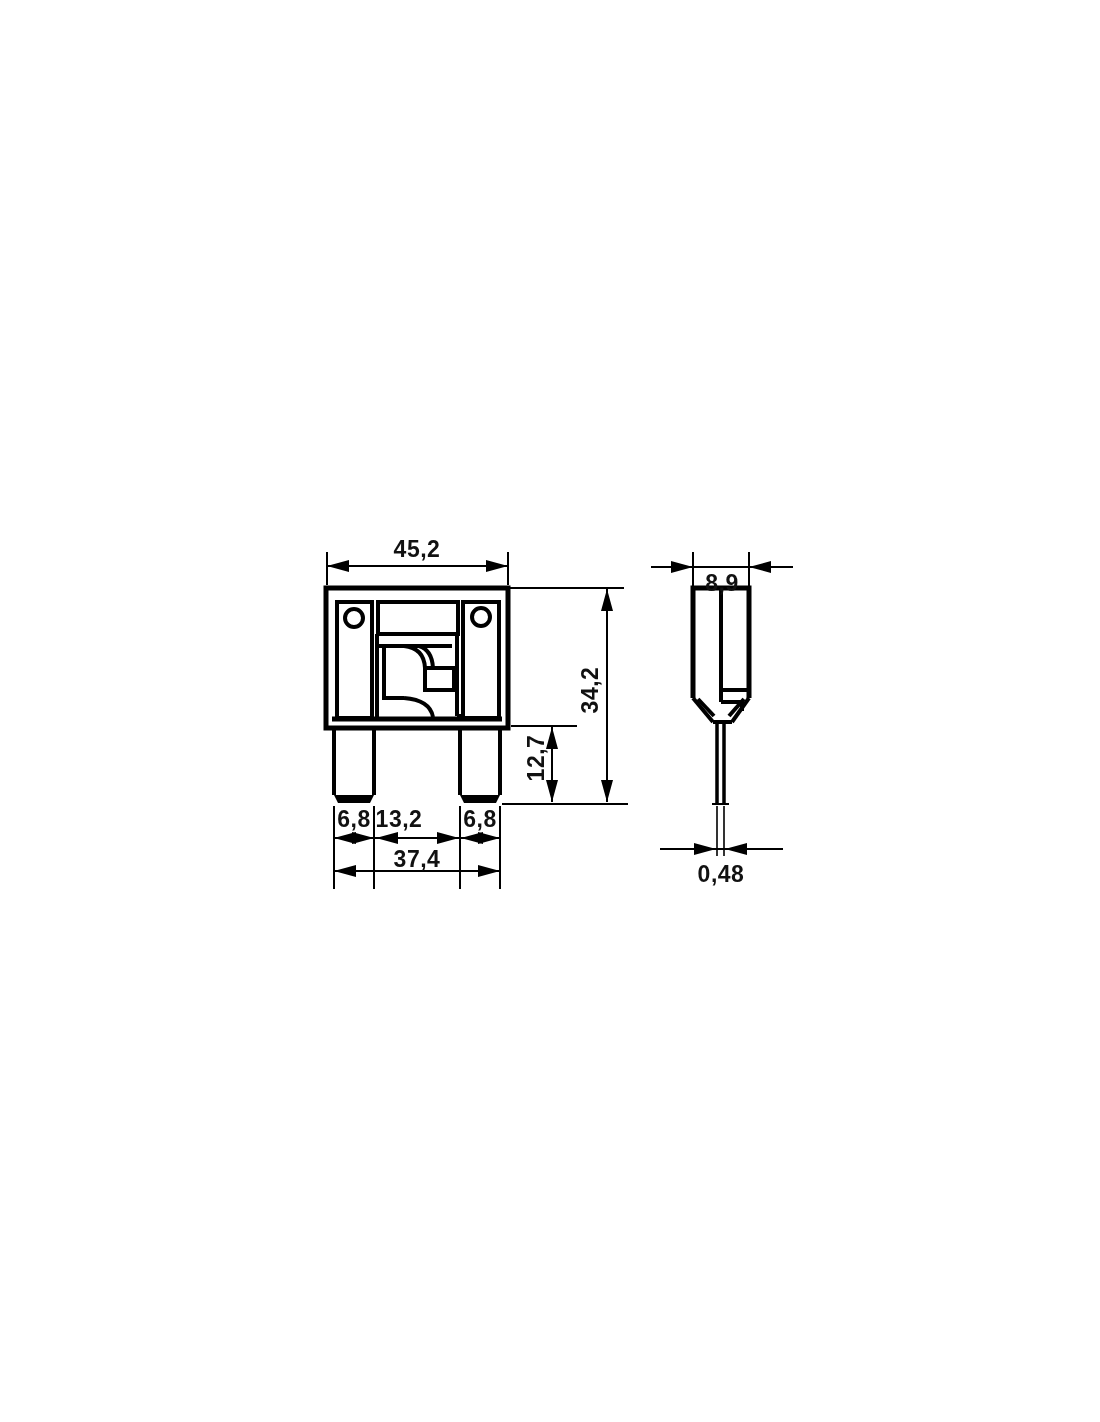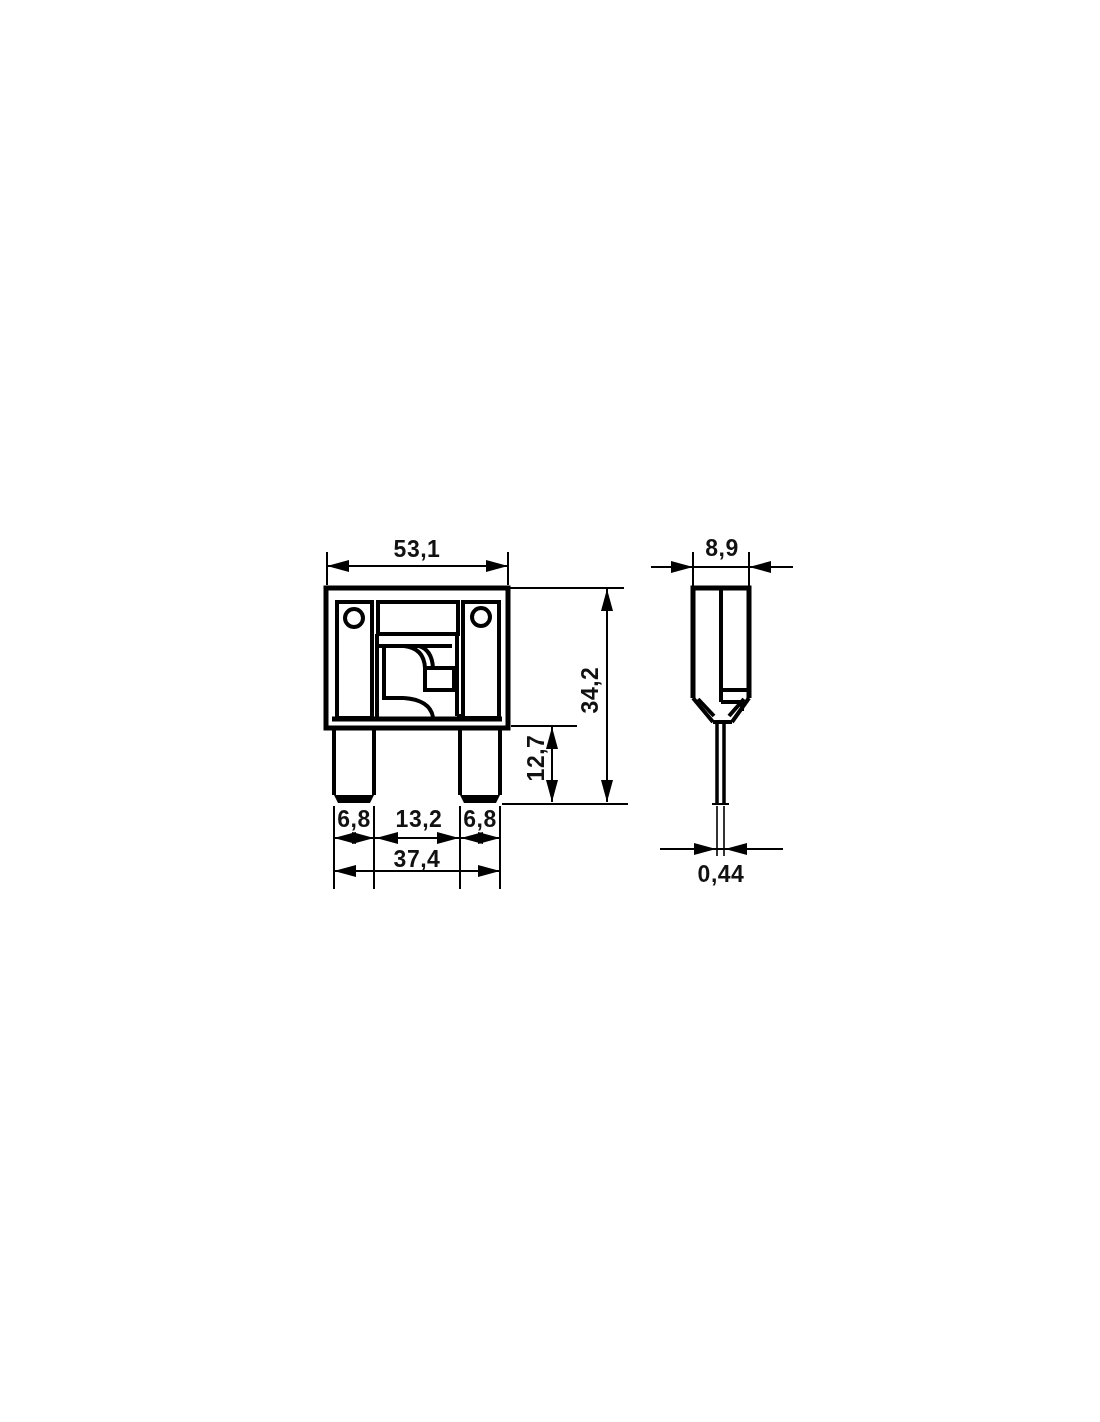--- a/index.html
+++ b/index.html
@@ -141,31 +141,31 @@
       </g>
 
       <g>
         <path class="s2" d="M660 849 H783"></path>
         <polygon class="ah" points="716,849 694,843 694,855"></polygon>
         <polygon class="ah" points="725,849 747,843 747,855"></polygon>
       </g>
     </g>
   </svg>
 
-  <div class="dim-label" style="left:417px;top:549px;">53,1</div>
+  <div class="dim-label" style="left:417px;top:549px;">45,2</div>
 
   <div class="dim-label vertical" style="left:590px;top:690px;">34,2</div>
 
   <div class="dim-label vertical" style="left:536px;top:758px;">12,7</div>
 
   <div class="dim-label" style="left:354px;top:819px;">6,8</div>
 
-  <div class="dim-label" style="left:419px;top:819px;">13,2</div>
+  <div class="dim-label" style="left:399px;top:819px;">13,2</div>
 
   <div class="dim-label" style="left:480px;top:819px;">6,8</div>
 
   <div class="dim-label" style="left:417px;top:859px;">37,4</div>
 
-  <div class="dim-label" style="left:722px;top:548px;">8,9</div>
+  <div class="dim-label" style="left:722px;top:583px;">8,9</div>
 
-  <div class="dim-label" style="left:721px;top:874px;">0,44</div>
+  <div class="dim-label" style="left:721px;top:874px;">0,48</div>
 
 </div>
 
 </body></html>

